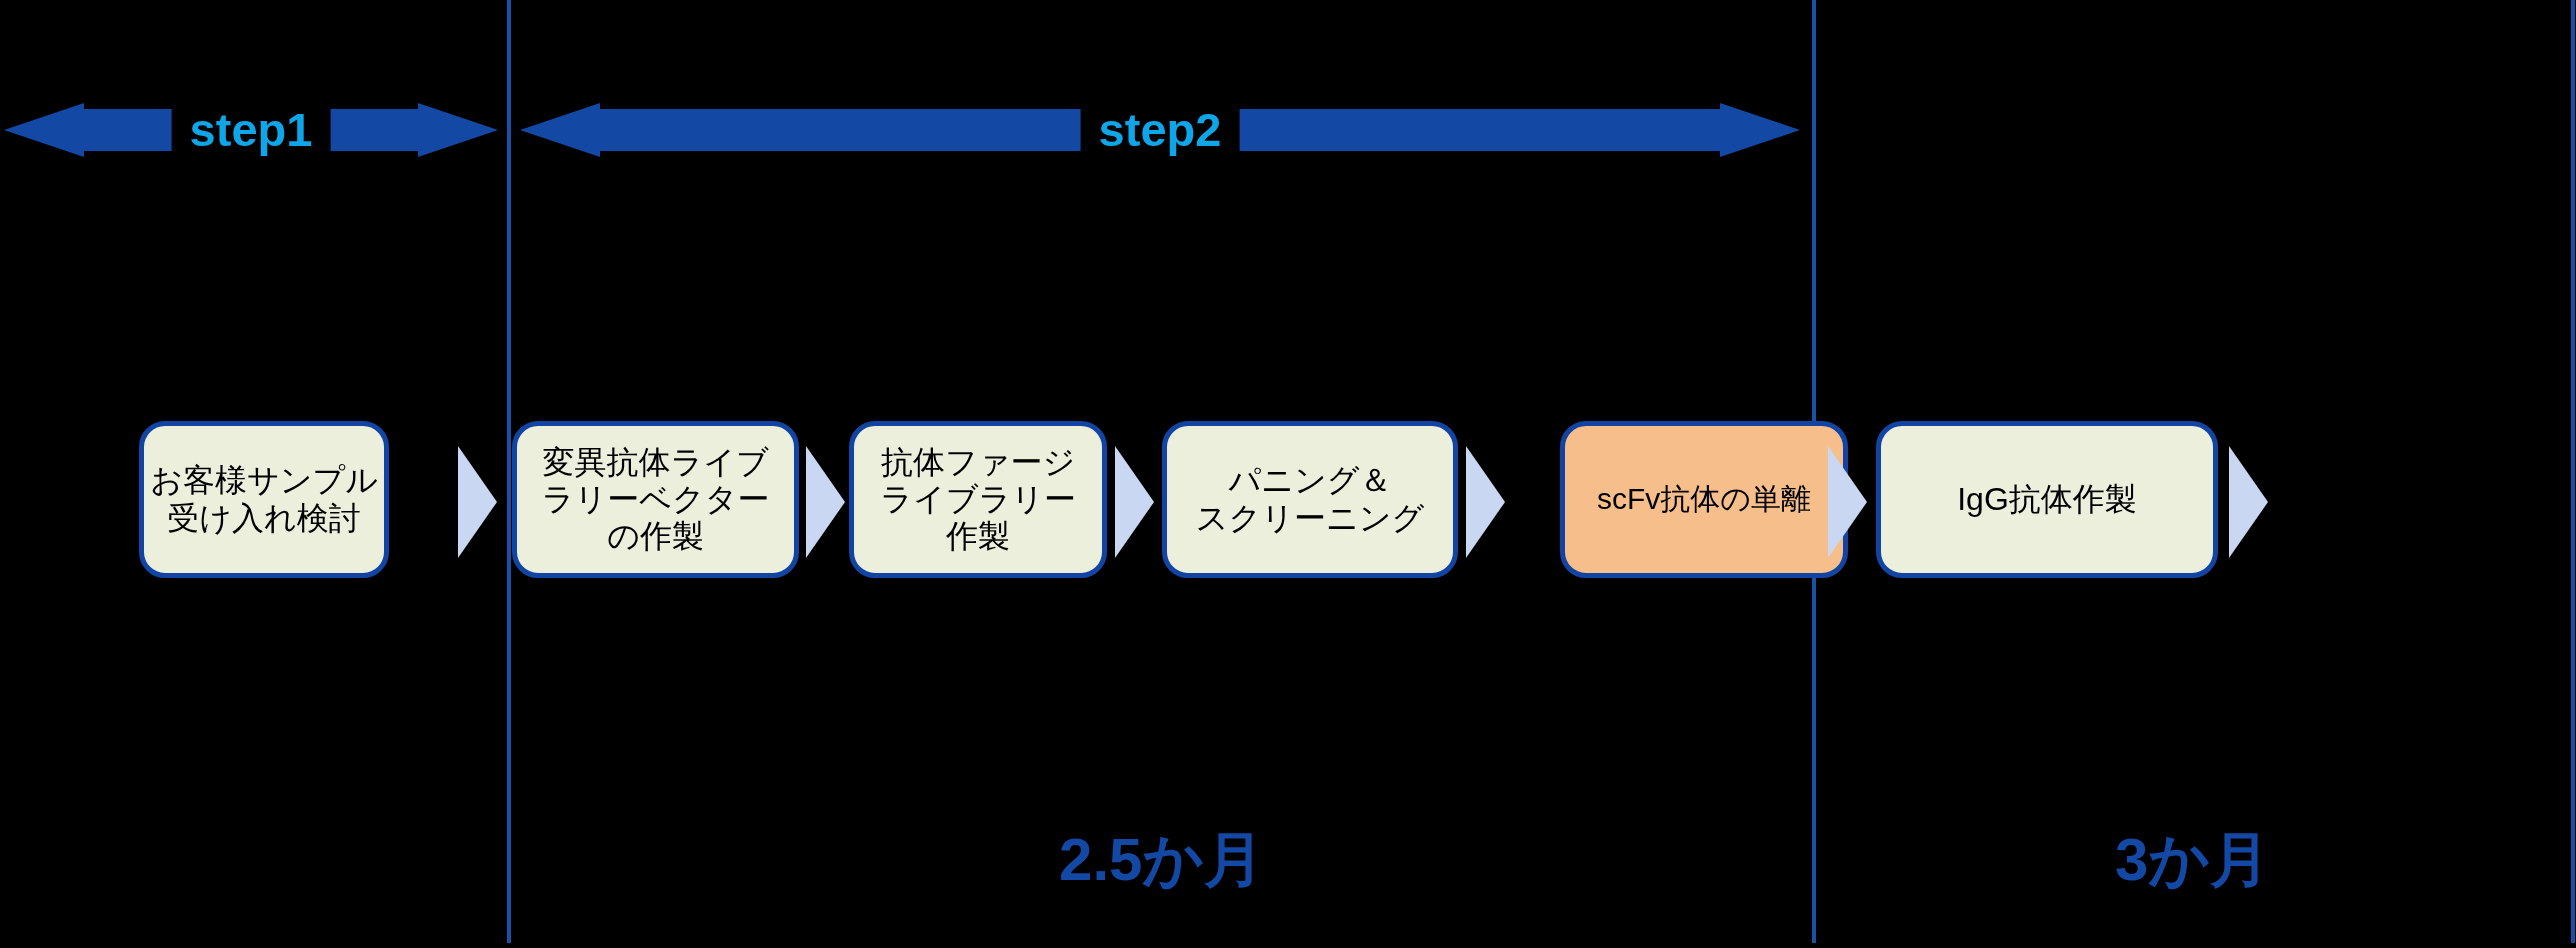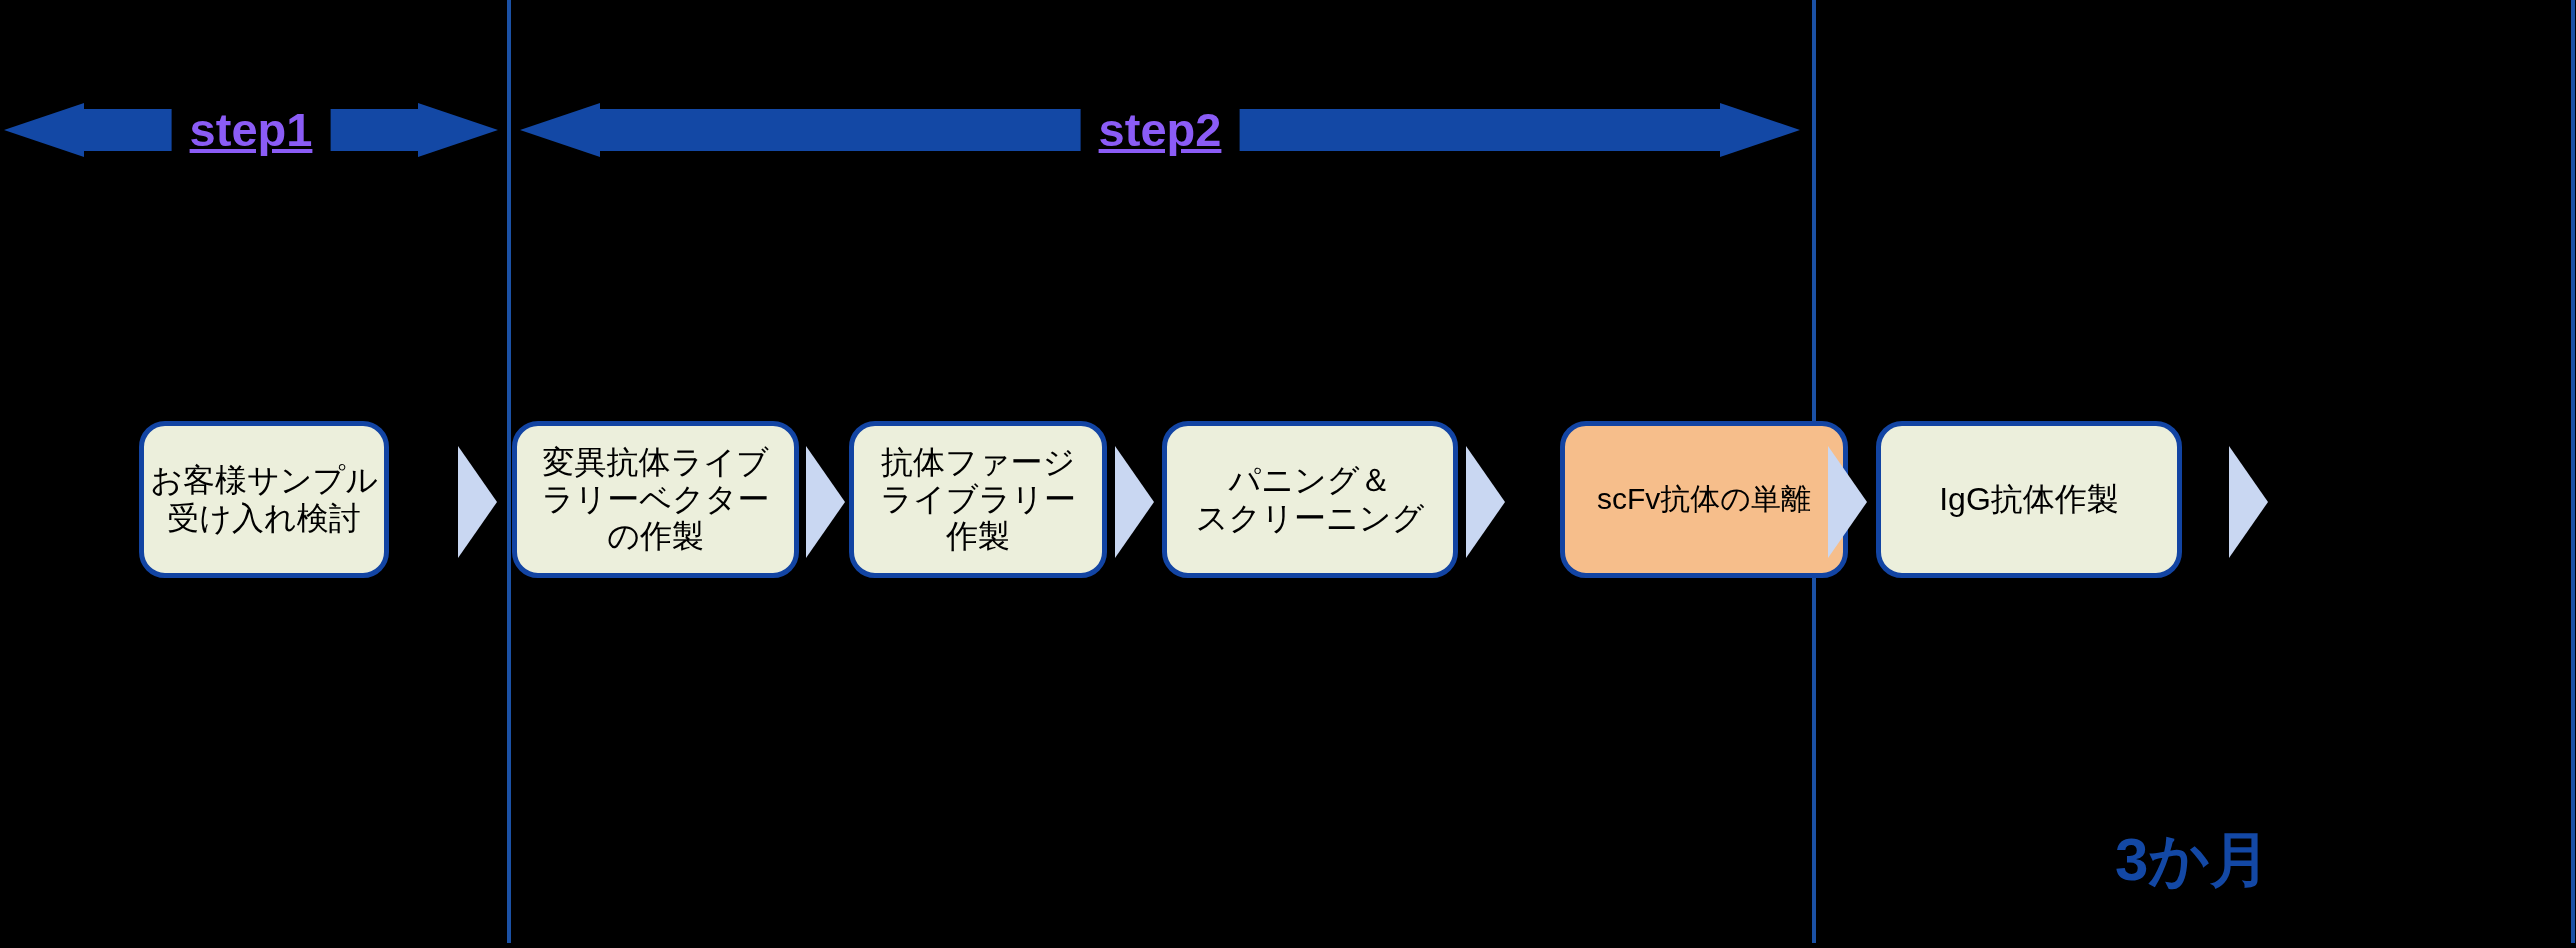--- a/index.html
+++ b/index.html
@@ -43,27 +43,26 @@
     background: #1348A5;
   }
   .step-arrow .head.left  { left: 0;  clip-path: polygon(100% 0, 0 50%, 100% 100%); }
   .step-arrow .head.right { right: 0; clip-path: polygon(0 0, 100% 50%, 0 100%); }
   .step-label {
     position: absolute;
     left: 50%;
     top: 50%;
     transform: translate(-50%, -50%);
     background: #000;
-    color: #8b5cf6;
+    color: #0ea5e9;
     font-size: 47px;
     font-weight: bold;
     line-height: 54px;
     padding: 0 18px;
     white-space: nowrap;
-    text-decoration: underline;
   }
 
   
   .box {
     position: absolute;
     top: 421px;
     height: 157px;
     box-sizing: border-box;
     border: 5px solid #1244A3;
     border-radius: 26px;
@@ -131,25 +130,26 @@
 受け入れ検討</div>
   <div class="box" style="left:849px;width:258px">抗体ファージ
 ライブラリー
 作製</div>
   <div class="box" style="left:512px;width:287px">変異抗体ライブ
 ラリーベクター
 の作製</div>
   <div class="box" style="left:1162px;width:296px">パニング＆
 スクリーニング</div>
   <div class="box orange small-text" style="left:1560px;width:288px">scFv抗体の単離</div>
-  <div class="box" style="left:1876px;width:306px">IgG抗体作製</div>
+  <div class="box" style="left:1876px;width:342px">IgG抗体作製</div>
 
   <div class="tri" style="left:458px"></div>
   <div class="tri" style="left:806px"></div>
   <div class="tri" style="left:1115px"></div>
   <div class="tri" style="left:1466px"></div>
   <div class="tri" style="left:1828px"></div>
   <div class="tri" style="left:2229px"></div>
 
+  <div class="duration" style="left:509px;width:1305px">2.5か月</div>
   <div class="duration" style="left:1814px;width:757px">3か月</div>
 
 </div>
 
 
 </body></html>

